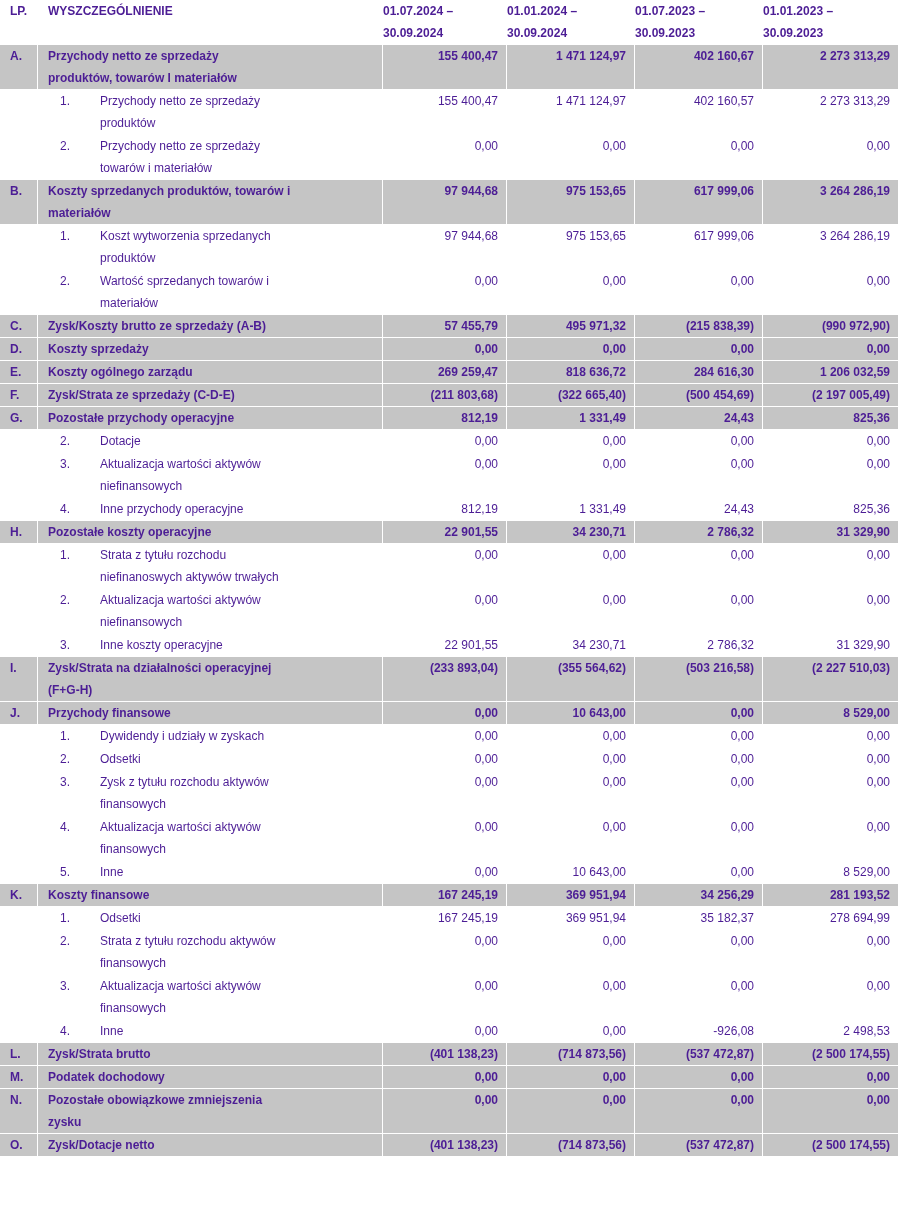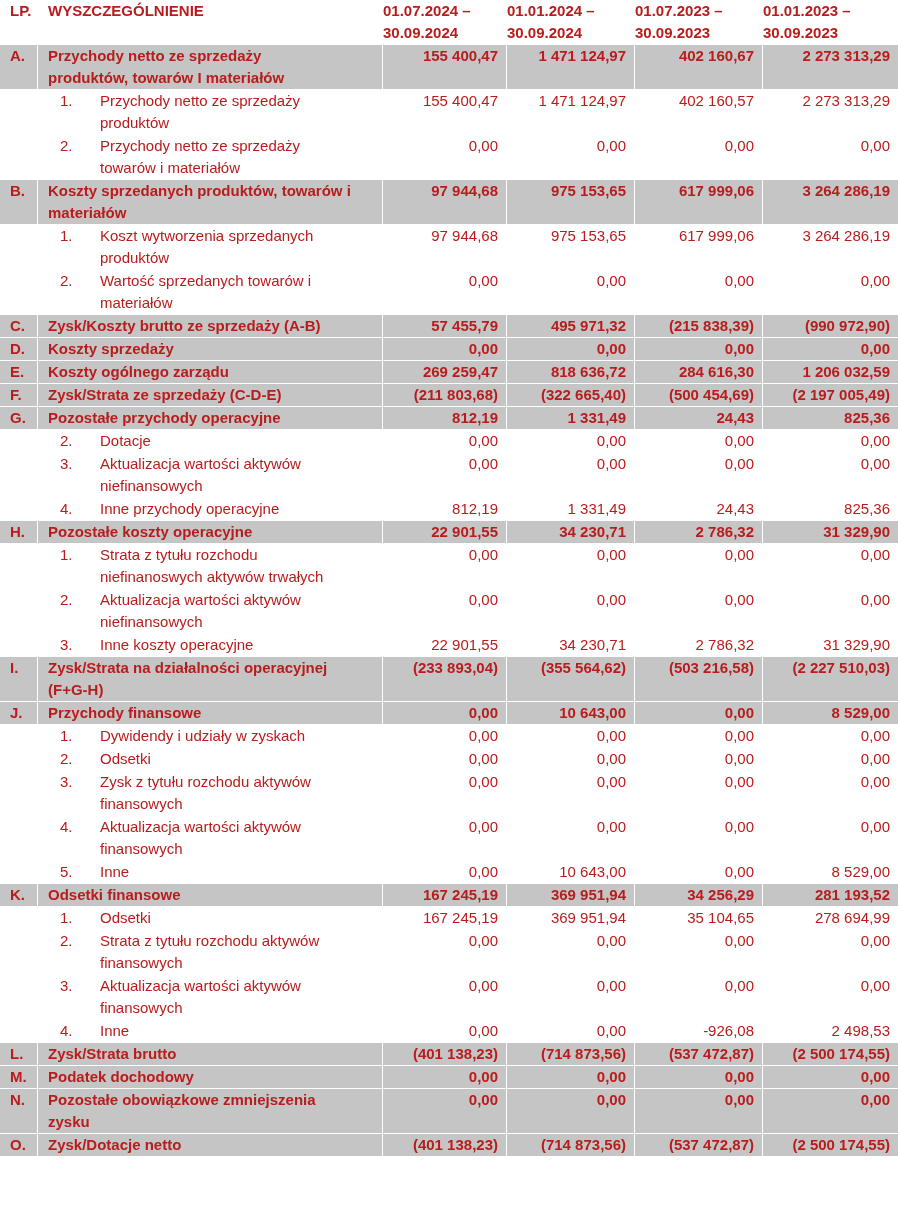--- a/index.html
+++ b/index.html
@@ -3,22 +3,22 @@
 <meta charset="utf-8">
 <style>
   html, body {
     margin: 0;
     padding: 0;
     background: #ffffff;
   }
   .page {
     width: 898px;
     font-family: "Liberation Sans", "DejaVu Sans", sans-serif;
-    color: #b91c1c;
-    font-size: 15px;
+    color: #4c1d95;
+    font-size: 12px;
     line-height: 22px;
   }
   table.fin {
     width: 898px;
     border-collapse: separate;
     border-spacing: 0;
     table-layout: fixed;
   }
   col.c-lp   { width: 38px; }
   col.c-name { width: 345px; }
@@ -302,32 +302,32 @@
         <tr class="sub">
           <td class="lp"></td>
           <td class="name"><span class="row-num">5.</span><span class="row-label">Inne</span></td>
           <td class="val">0,00</td>
           <td class="val">10 643,00</td>
           <td class="val">0,00</td>
           <td class="val">8 529,00</td>
         </tr>
         <tr class="section">
           <td class="lp">K.</td>
-          <td class="name">Odsetki finansowe</td>
+          <td class="name">Koszty finansowe</td>
           <td class="val">167 245,19</td>
           <td class="val">369 951,94</td>
           <td class="val">34 256,29</td>
           <td class="val">281 193,52</td>
         </tr>
         <tr class="sub">
           <td class="lp"></td>
           <td class="name"><span class="row-num">1.</span><span class="row-label">Odsetki</span></td>
           <td class="val">167 245,19</td>
           <td class="val">369 951,94</td>
-          <td class="val">35 104,65</td>
+          <td class="val">35 182,37</td>
           <td class="val">278 694,99</td>
         </tr>
         <tr class="sub">
           <td class="lp"></td>
           <td class="name"><span class="row-num">2.</span><span class="row-label">Strata z tytułu rozchodu aktywów
 finansowych</span></td>
           <td class="val">0,00</td>
           <td class="val">0,00</td>
           <td class="val">0,00</td>
           <td class="val">0,00</td>

